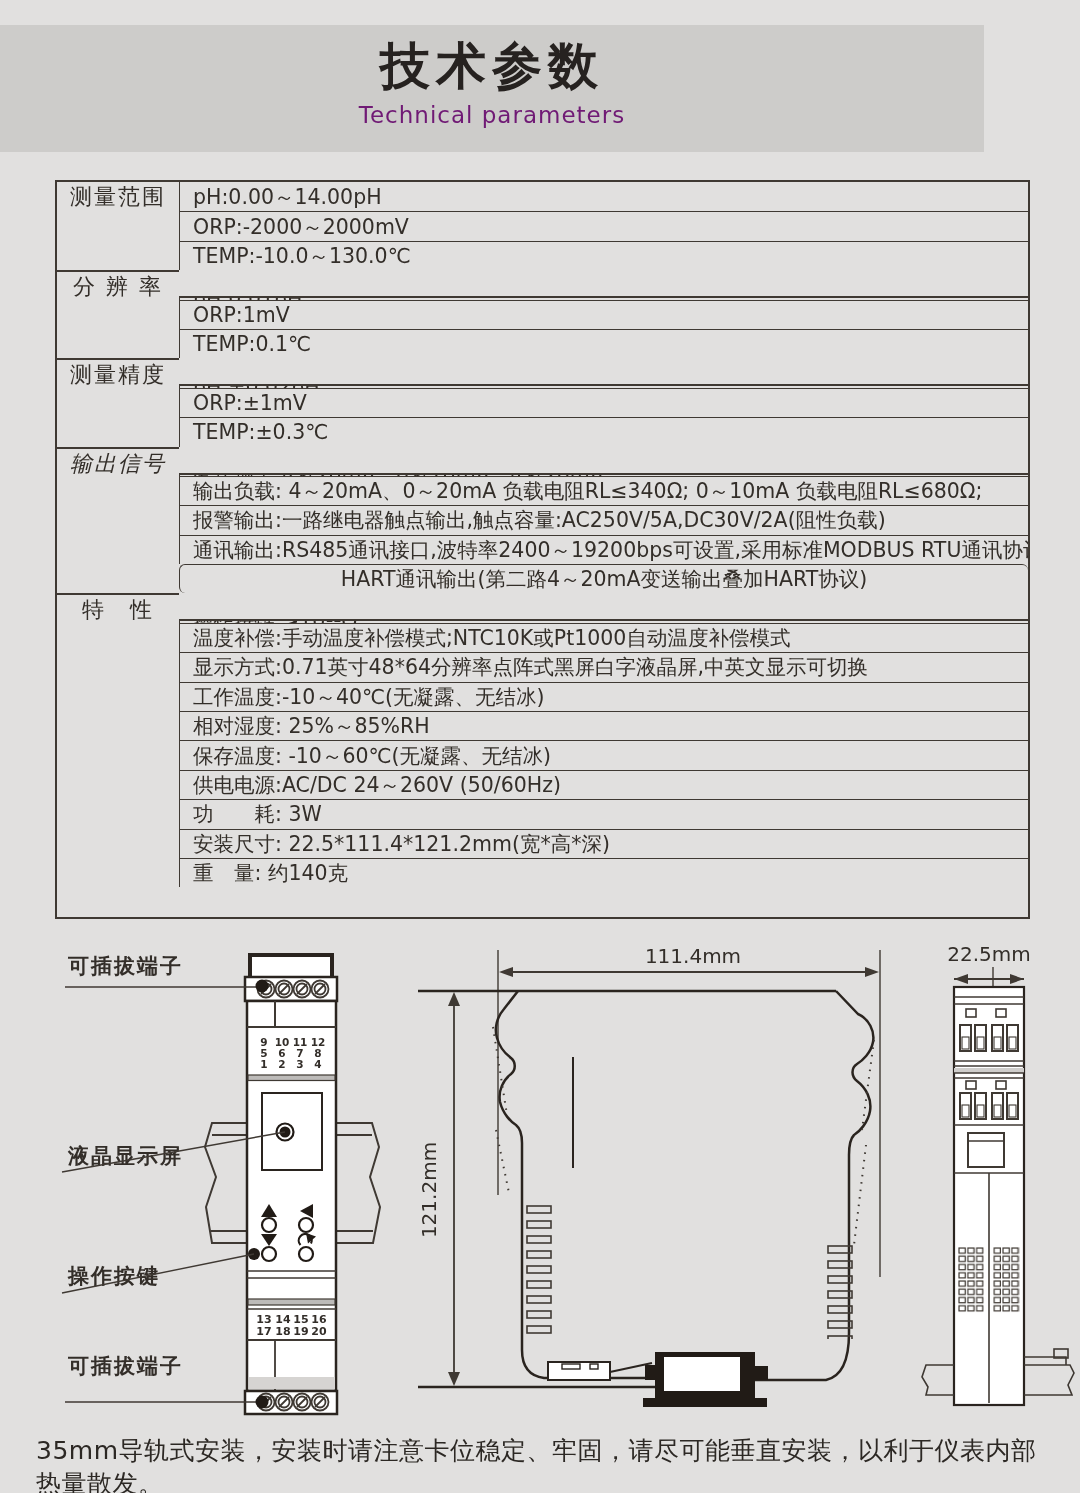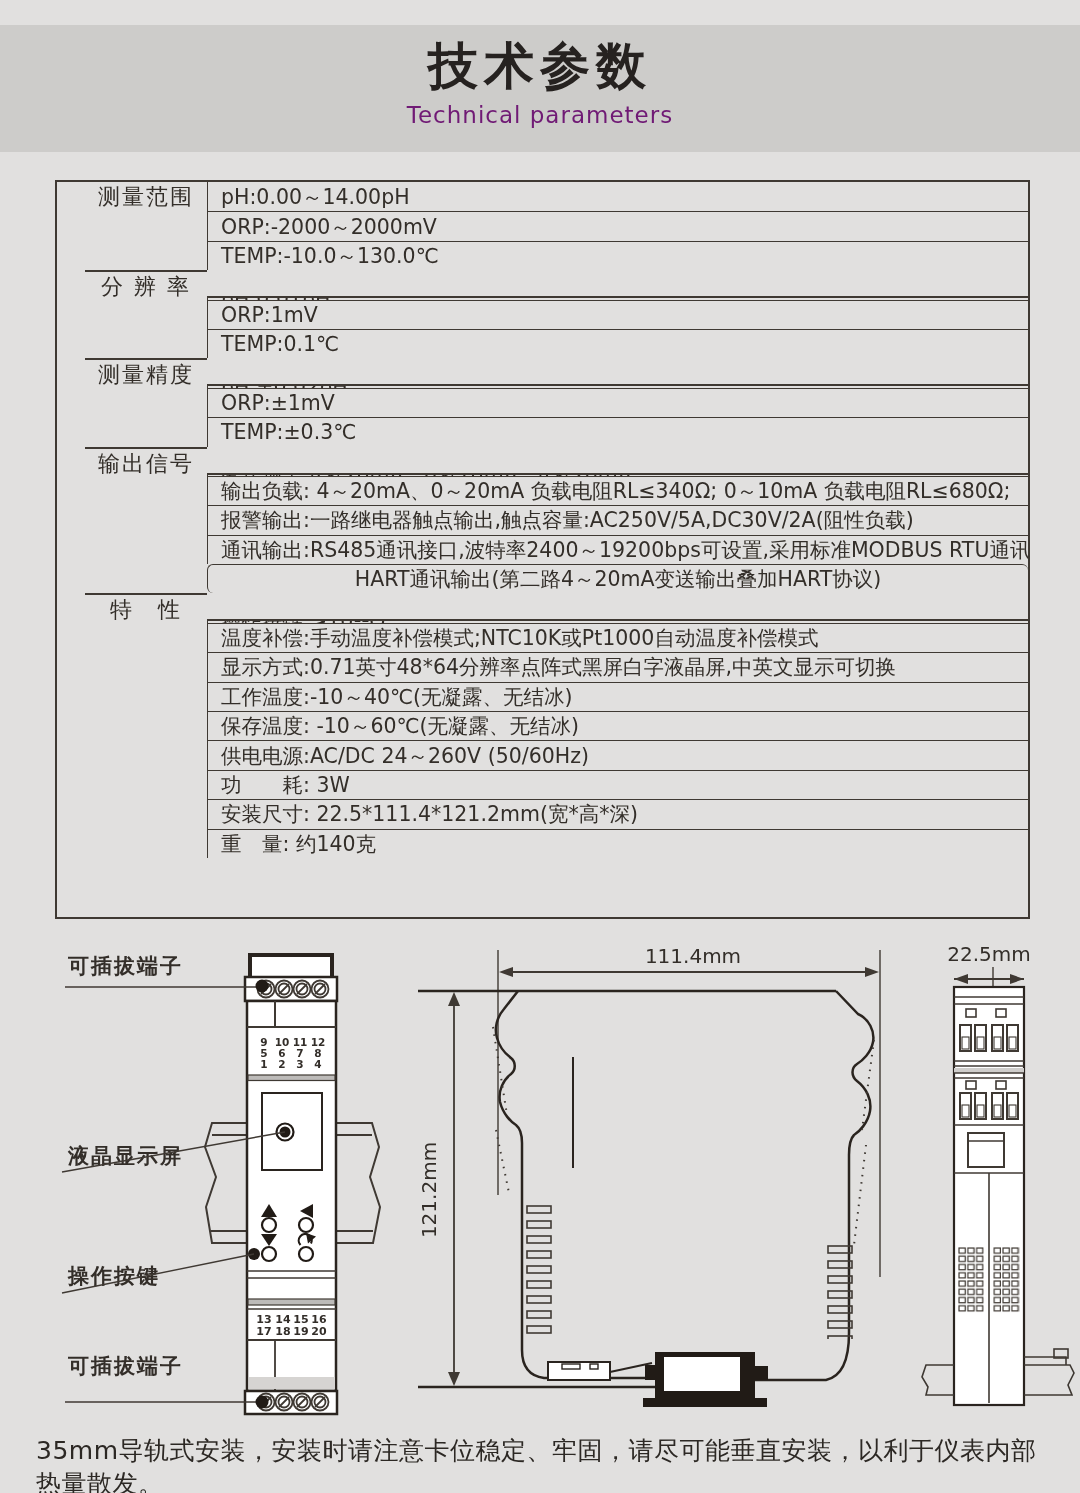--- a/index.html
+++ b/index.html
@@ -2,27 +2,27 @@
 <html><head>
 <meta charset="utf-8">
 <style>
   :root{
     --bg:#e1e0df; --banner:#cdccca; --ln:#3f3933; --txt:#332e29;
     --red:#c23b28; --dark:#211b16; --band:#bdbbb9;
   }
   *{margin:0;padding:0;box-sizing:border-box;}
   html,body{width:1080px;height:1493px;}
   body{position:relative;background:var(--bg);font-family:"DejaVu Sans",sans-serif;color:var(--txt);overflow:hidden;}
-  .banner{position:absolute;left:0;top:25px;width:1080px;height:127px;background:var(--banner);text-align:center;}
+  .banner{position:absolute;left:0;top:25px;width:984px;height:127px;background:var(--banner);text-align:center;}
   .banner h1{font-size:50px;font-weight:bold;letter-spacing:6px;color:#262220;margin-top:8px;}
   .banner .sub{font-size:23px;color:#701a75;letter-spacing:1px;margin-top:2px;}
   .spec-table{
     position:absolute;left:55px;top:180px;width:975px;
     display:grid;grid-template-columns:122px 1fr;grid-auto-rows:29.4px;
-    border:2.5px solid var(--ln);background:var(--bg);padding-left:28px;
+    border:2.5px solid var(--ln);background:var(--bg);
   }
   .g-label{
     grid-column:1;display:flex;justify-content:center;align-items:flex-start;
     line-height:29.4px;font-size:22px;letter-spacing:2px;font-weight:500;
   }
   .g-label.gb{border-top:2px solid var(--ln);}
   .s-row{
     grid-column:2;display:flex;align-items:center;padding-left:13px;
     font-size:20.5px;white-space:nowrap;overflow:hidden;
     border-left:1.6px solid var(--ln);border-top:1.4px solid var(--ln);
@@ -48,31 +48,32 @@
     <div class="s-row">ORP:-2000～2000mV</div>
     <div class="s-row">TEMP:-10.0～130.0℃</div>
     <div class="g-label gb" style="grid-row: span 3; text-align: center;">分 辨 率</div>
     <div class="s-row gb">pH:0.01pH</div>
     <div class="s-row">ORP:1mV</div>
     <div class="s-row">TEMP:0.1℃</div>
     <div class="g-label gb" style="grid-row: span 3;">测量精度</div>
     <div class="s-row gb">pH:±0.02pH</div>
     <div class="s-row">ORP:±1mV</div>
     <div class="s-row">TEMP:±0.3℃</div>
-    <div class="g-label gb" style="grid-row: span 5;">输出信号</div>
+    <div class="g-label gb" style="grid-row: span 5; font-style: italic;">输出信号</div>
     <div class="s-row gb">变送输出:4～20mA、0～10mA、4～20mA</div>
     <div class="s-row">输出负载: 4～20mA、0～20mA 负载电阻RL≤340Ω; 0～10mA 负载电阻RL≤680Ω;</div>
     <div class="s-row">报警输出:一路继电器触点输出,触点容量:AC250V/5A,DC30V/2A(阻性负载)</div>
     <div class="s-row">通讯输出:RS485通讯接口,波特率2400～19200bps可设置,采用标准MODBUS RTU通讯协议</div>
     <div class="s-row ctr">HART通讯输出(第二路4～20mA变送输出叠加HART协议)</div>
     <div class="g-label gb" style="grid-row: span 11;">特　性</div>
     <div class="s-row gb">操作按键:≥10¹²Ω</div>
     <div class="s-row">温度补偿:手动温度补偿模式;NTC10K或Pt1000自动温度补偿模式</div>
     <div class="s-row">显示方式:0.71英寸48*64分辨率点阵式黑屏白字液晶屏,中英文显示可切换</div>
     <div class="s-row">工作温度:-10～40℃(无凝露、无结冰)</div>
+    <div class="s-row">相对湿度: 25%～85%RH</div>
     <div class="s-row">保存温度: -10～60℃(无凝露、无结冰)</div>
     <div class="s-row">供电电源:AC/DC 24～260V (50/60Hz)</div>
     <div class="s-row">功　　耗: 3W</div>
     <div class="s-row">安装尺寸: 22.5*111.4*121.2mm(宽*高*深)</div>
     <div class="s-row">重　量: 约140克</div>
   </div>
 
 <svg class="diagram-svg" style="left:40px;top:925px" width="360" height="495" viewBox="0 0 360 495">
   <g stroke="#3f3933" fill="none" stroke-width="2">
     <path d="M207,198 L172,198 L165,222 L176,252 L166,282 L172,318 L207,318"></path>

